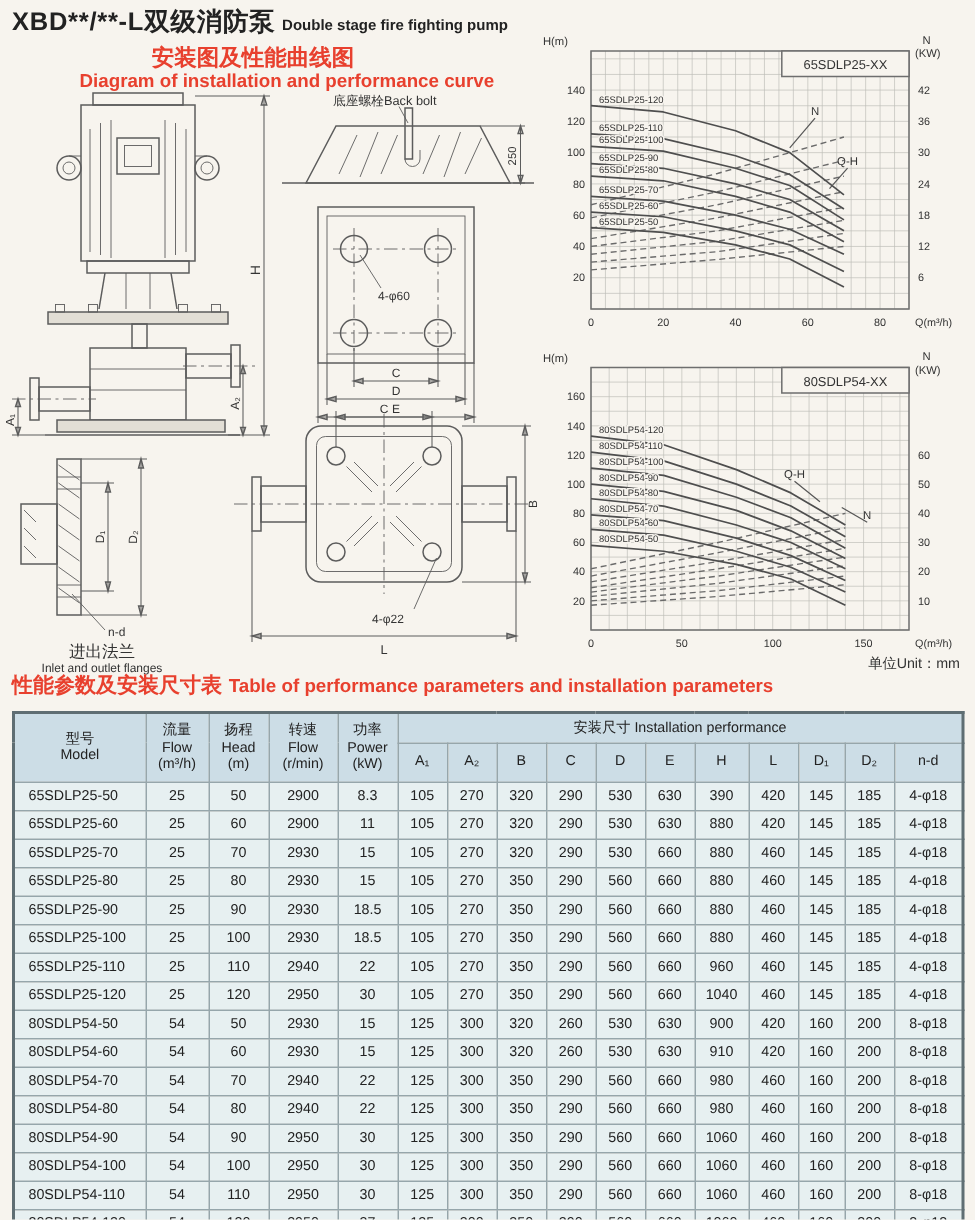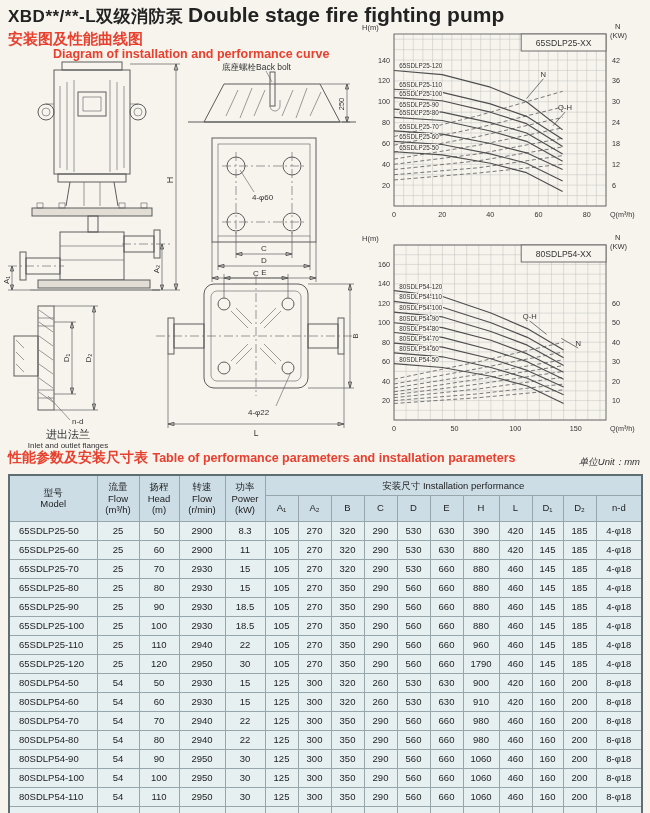--- a/index.html
+++ b/index.html
@@ -1,28 +1,28 @@
 <!DOCTYPE html>
 <html><head>
 <meta charset="utf-8">
 <style>
   html,body{margin:0;padding:0;}
   body{width:650px;height:813px;background:#f7f4ee;font-family:"Liberation Sans",sans-serif;color:#222;position:relative;overflow:hidden;}
   .abs{position:absolute;}
   .doc-title{left:8px;top:3px;font-weight:bold;}
   .doc-title .zh{font-size:17px;letter-spacing:.5px;text-align:right;}
-  .doc-title .en{font-size:21px;text-align:right;}
-  .sec-head{color:#e8402e;font-weight:bold;line-height:1.15;}
+  .doc-title .en{font-size:10px;text-align:right;}
+  .sec-head{color:#e8402e;font-weight:bold;line-height:1.15;text-align:center;}
   .sec1{left:8px;top:30px;}
   .sec1 .zh{font-size:15px;}
   .sec1 .en{font-size:12.5px;margin-left:45px;}
   .sec2{left:8px;top:448px;}
   .sec2 .zh{font-size:14px;}
   .sec2 .en{font-size:12.5px;}
-  .unit-note{right:10px;top:456px;font-size:9.5px;color:#333;font-style:italic;}
+  .unit-note{right:10px;top:436px;font-size:9.5px;color:#333;}
   
   svg.draw line,svg.draw path,svg.draw rect,svg.draw circle,svg.draw polyline{stroke:#5c5c5c;fill:none;stroke-width:1;}
   svg.draw .fillp{fill:#e2ded5;}
   svg.draw text{stroke:none;fill:#333;font-family:"Liberation Sans",sans-serif;}
   svg.draw .cl{stroke-dasharray:9 3 2 3;stroke-width:.6;}
   svg.draw .dim{stroke-width:.7;}
   svg.draw .thin{stroke-width:.6;}
   
   table.spec{border-collapse:collapse;table-layout:fixed;width:634px;font-size:9.5px;color:#222;}
   table.spec th,table.spec td{border:1px solid #96a6ab;text-align:center;padding:0 1px;overflow:hidden;white-space:nowrap;}
@@ -624,21 +624,21 @@
         <td>25</td>
         <td>120</td>
         <td>2950</td>
         <td>30</td>
         <td>105</td>
         <td>270</td>
         <td>350</td>
         <td>290</td>
         <td>560</td>
         <td>660</td>
-        <td>1790</td>
+        <td>1040</td>
         <td>460</td>
         <td>145</td>
         <td>185</td>
         <td>4-φ18</td>
       </tr>
       <tr>
         <td class="model-cell">80SDLP54-50</td>
         <td>54</td>
         <td>50</td>
         <td>2930</td>

